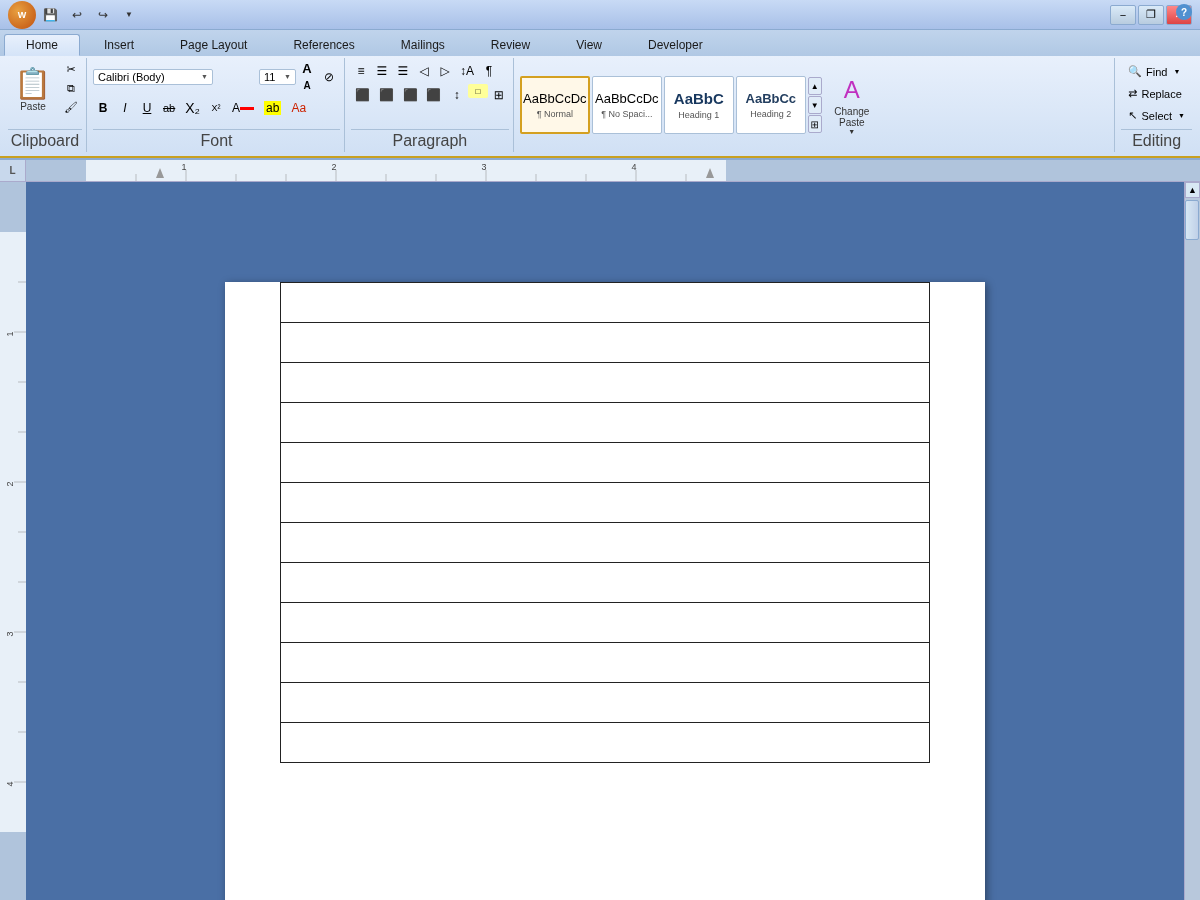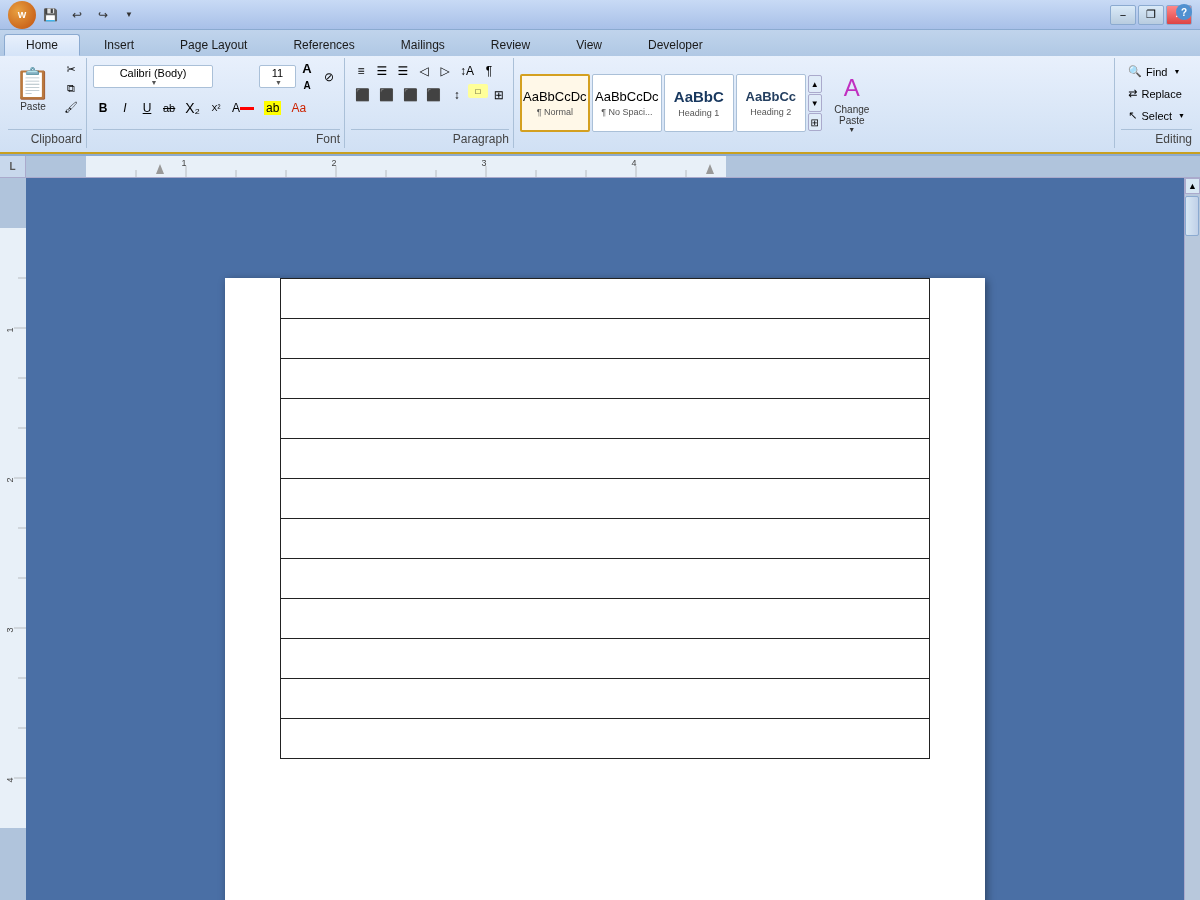--- a/index.html
+++ b/index.html
@@ -52,42 +52,42 @@
       display: flex; align-items: stretch; padding: 2px 4px 4px 4px; min-height: 90px;
       background: linear-gradient(to bottom, #e8f0fc, #d0e0f4);
       gap: 2px;
     }
     .ribbon-group {
       display: flex; flex-direction: column; align-items: stretch; border-right: 1px solid #aac0d8;
       padding: 0 4px; position: relative; min-width: 50px;
     }
     .ribbon-group:last-child { border-right: none; }
     .group-label {
-      font-size: 12px; color: #444; text-align: right; margin-top: auto; padding: 2px 0;
+      font-size: 16px; color: #444; text-align: center; margin-top: auto; padding: 2px 0;
       border-top: 1px solid #aac0d8; margin-top: 2px;
     }
     .group-content { display: flex; align-items: flex-start; gap: 2px; flex: 1; padding: 2px 0; }
 
     
     .paste-btn {
       display: flex; flex-direction: column; align-items: center; justify-content: center;
       width: 50px; height: 58px; border: 1px solid transparent; cursor: pointer;
       border-radius: 3px; font-size: 10px; color: #333;
     }
     .small-btns { display: flex; flex-direction: column; gap: 1px; }
     .small-btn {
       width: 22px; height: 18px; border: 1px solid transparent; cursor: pointer;
       background: transparent; display: flex; align-items: center; justify-content: center; font-size: 11px; border-radius: 2px;
     }
 
     
     .font-selectors { display: flex; flex-direction: column; gap: 2px; margin-bottom: 2px; }
     .font-name-select, .font-size-select {
       border: 1px solid #aac0d8; background: white; padding: 1px 4px; font-size: 11px; cursor: pointer;
-      display: flex; align-items: center; justify-content: space-between; border-radius: 2px; flex-direction: column;
+      display: flex; align-items: center; justify-content: space-between; border-radius: 2px;
     }
     .font-name-select { width: 120px; }
     .font-size-select { width: 37px; margin-left: 44px; }
     .font-btns-row { display: flex; gap: 2px; align-items: center; }
     .fmtbtn {
       min-width: 20px; height: 22px; border: 1px solid transparent; cursor: pointer;
       background: transparent; display: flex; align-items: center; justify-content: center;
       font-size: 12px; border-radius: 2px; padding: 0 3px;
     }
     .fmtbtn.bold { font-weight: bold; }

